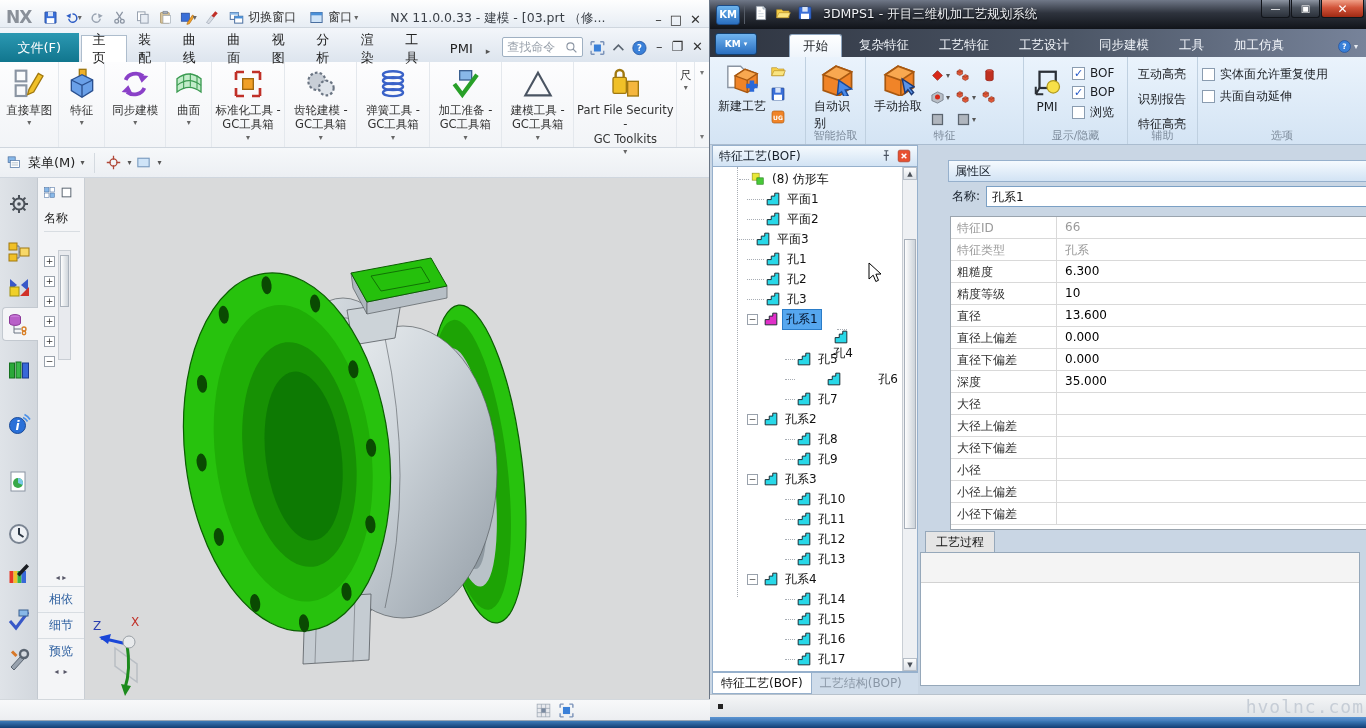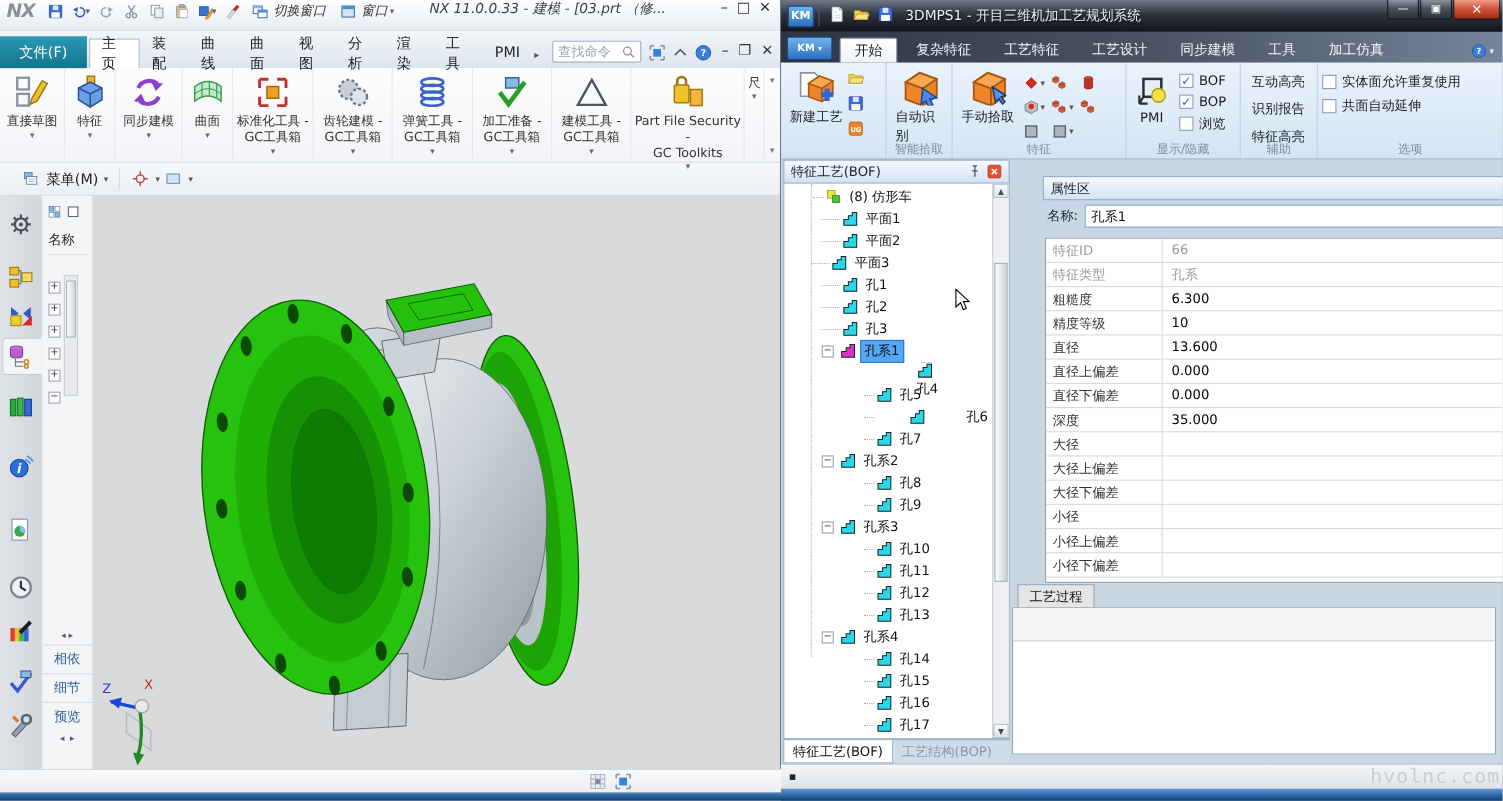--- a/index.html
+++ b/index.html
@@ -3,21 +3,21 @@
 <meta charset="utf-8">
 <style>
   * { margin:0; padding:0; box-sizing:border-box; }
   html,body { width:1366px; height:728px; overflow:hidden; }
   body { font-family:"DejaVu Sans","Liberation Sans",sans-serif; font-size:12px; color:#222; background:#9aa6b4; position:relative; }
   .ico { display:inline-block; line-height:0; }
   .ico svg { display:block; }
 
   
   #nx { position:absolute; left:0; top:0; width:710px; height:720px; background:#fff; border-right:1px solid #6a7686; }
-  .nx-titlebar { height:28px; background:linear-gradient(#fefefe,#e7edf4); border-bottom:1px solid #cfd6de; display:flex; align-items:flex-start; padding:0 4px; gap:3px;font-style:italic; }
+  .nx-titlebar { height:28px; background:linear-gradient(#fefefe,#e7edf4); border-bottom:1px solid #cfd6de; display:flex; align-items:flex-end; padding:0 4px; gap:3px; }
   .nx-logo { color:#8a9099; font-weight:bold; font-size:17px; letter-spacing:-1px; margin:0 6px 0 2px; }
   .qa-btn { width:20px; height:20px; display:flex; align-items:center; justify-content:center; border-radius:2px; }
   .qa-btn .ico { width:15px; height:15px; }
   .qa-arrow { font-size:8px; color:#666; margin-left:-2px; }
   .qa-label-btn { display:flex; align-items:center; gap:4px; padding:1px 5px; color:#333; }
   .qa-label-btn .ico { width:15px; height:15px; }
   .nx-title-text { flex:1; text-align:left; padding-left:24px; color:#3a3f46; font-size:12.5px; white-space:nowrap; overflow:hidden; }
   .nx-winctl { display:flex; gap:8px; padding-right:4px; color:#333; font-size:13px; }
   .nx-winctl span { cursor:default; }
 
@@ -31,21 +31,21 @@
   .row2-ico { width:18px; height:18px; margin:0 2px 5px 2px; display:flex; align-items:center; justify-content:center; }
   .nx-docctl { display:flex; gap:9px; margin:0 6px 8px 6px; color:#333; font-size:13px; }
 
   .nx-ribbon { height:86px; background:linear-gradient(#fdfdfe,#f2f4f7); border-bottom:1px solid #cfd6de; display:flex; align-items:stretch; }
   .nxr-btn { display:flex; flex-direction:column; align-items:center; padding-top:6px; border-right:1px solid #e4e8ed; color:#333; font-size:11.5px; text-align:center; }
   .nxr-btn .ico { width:32px; height:32px; margin-bottom:3px; }
   .nxr-label { white-space:pre-line; line-height:1.25; }
   .nxr-arrow { font-size:8px; color:#666; margin-top:1px; }
   .nx-ribbon-tail { width:14px; display:flex; flex-direction:column; justify-content:space-between; align-items:center; padding:6px 0; color:#777; font-size:8px; }
 
-  .nx-menurow { height:30px; background:linear-gradient(#f6f8fa,#eceff3); border-bottom:1px solid #cfd6de; display:flex; align-items:center; gap:4px; padding-left:20px; }
+  .nx-menurow { height:30px; background:linear-gradient(#f6f8fa,#eceff3); border-bottom:1px solid #cfd6de; display:flex; align-items:center; gap:4px; padding-left:6px; }
   .nx-menurow .ico { width:17px; height:17px; }
   .menu-btn { display:flex; align-items:center; gap:5px; color:#222; font-size:13px; }
   .mini-arrow { font-size:8px; color:#555; }
   .menurow-sep { width:1px; height:20px; background:#d4dae0; margin:0 6px; }
 
   .nx-main { position:relative; height:522px; display:flex; }
   .nx-sidebar { width:38px; background:linear-gradient(90deg,#dfe3e8,#d2d7dd); border-right:1px solid #c3c9d0; position:relative; }
   .sb-icon { position:absolute; left:7px; width:24px; height:24px; }
   .sb-icon .ico { width:24px; height:24px; }
   .sb-active { position:absolute; left:2px; width:36px; height:34px; background:#f4f5f7; border:1px solid #c3c9d0; border-right:none; border-radius:4px 0 0 4px; }
@@ -70,21 +70,21 @@
   .km-qa { display:flex; gap:6px; align-items:center; border-left:1px solid #565d68; padding-left:8px; margin-right:10px; }
   .km-qa .ico { width:16px; height:16px; }
   .km-title-text { font-size:12.5px; text-shadow:0 1px 2px #000; white-space:nowrap; }
   .km-caption-btns { margin-left:auto; display:flex; align-self:flex-start; }
   .cap-btn { width:29px; height:18px; border:1px solid #12151a; border-top:none; background:linear-gradient(#8d95a2,#4a515c 45%,#2b313a); color:#fff; display:flex; align-items:center; justify-content:center; font-size:10px; border-radius:0 0 3px 3px; margin-left:1px; }
   .cap-close { width:43px; background:linear-gradient(#f0a088,#d2543a 45%,#a02a14); font-size:12px; }
 
   .km-tabrow { height:28px; background:linear-gradient(90deg,#2e3440,#4c5666 55%,#77839a); display:flex; align-items:flex-end; padding-left:3px; }
   .km-appbtn { width:42px; height:22px; margin:0 6px 2px 2px; background:linear-gradient(#70b4f0,#2a6fc0); border:1px solid #14406e; border-radius:3px; color:#fff; font-size:9px; font-weight:bold; display:flex; align-items:center; justify-content:center; gap:3px; }
   .km-tab { height:23px; padding:0 13px; display:flex; align-items:center; color:#f2f5fa; font-size:12.5px; margin-right:4px; }
-  .km-tab.active { background:linear-gradient(#ffffff,#eef4fb); color:#1a1d22; border:1px solid #8fa6bf; border-bottom:none; border-radius:3px 3px 0 0; }
+  .km-tab.active { background:linear-gradient(#ffffff,#eef4fb); color:#1a1d22; border:1px solid #8fa6bf; border-bottom:none; border-radius:3px 3px 0 0;margin-left:26px; }
   .km-help { margin-left:auto; margin-right:8px; margin-bottom:3px; display:flex; align-items:center; gap:2px; color:#e8ecf2; font-size:8px; }
   .km-help .ico { width:15px; height:15px; }
 
   .km-ribbon { height:88px; background:linear-gradient(#eaf3fc,#d4e4f4); border-bottom:1px solid #aabccf; display:flex; position:relative; }
   .km-group { position:relative; border-right:1px solid #bfd0e0; padding:3px 4px 14px 4px; display:flex; align-items:flex-start; }
   .km-group-label { position:absolute; bottom:1px; left:0; width:100%; text-align:center; color:#7d8b9b; font-size:11px; }
   .km-bigbtn { display:flex; flex-direction:column; align-items:center; padding:2px 4px; color:#1a1d22; font-size:12px; }
   .km-bigbtn .ico { width:34px; height:34px; margin-bottom:2px; }
   .km-minicol { display:flex; flex-direction:column; gap:4px; padding-top:3px; }
   .km-minicol .ico { width:16px; height:16px; }

